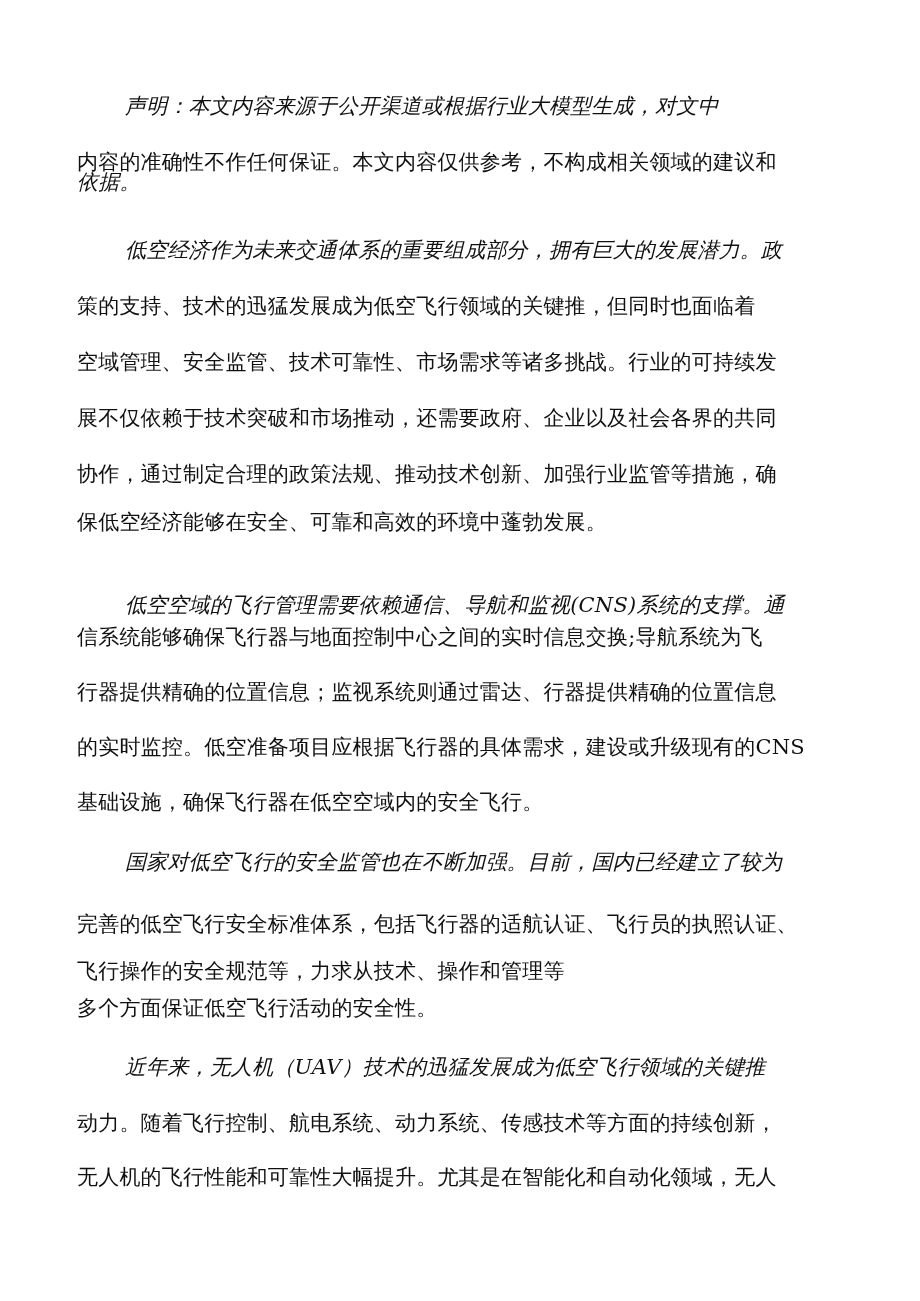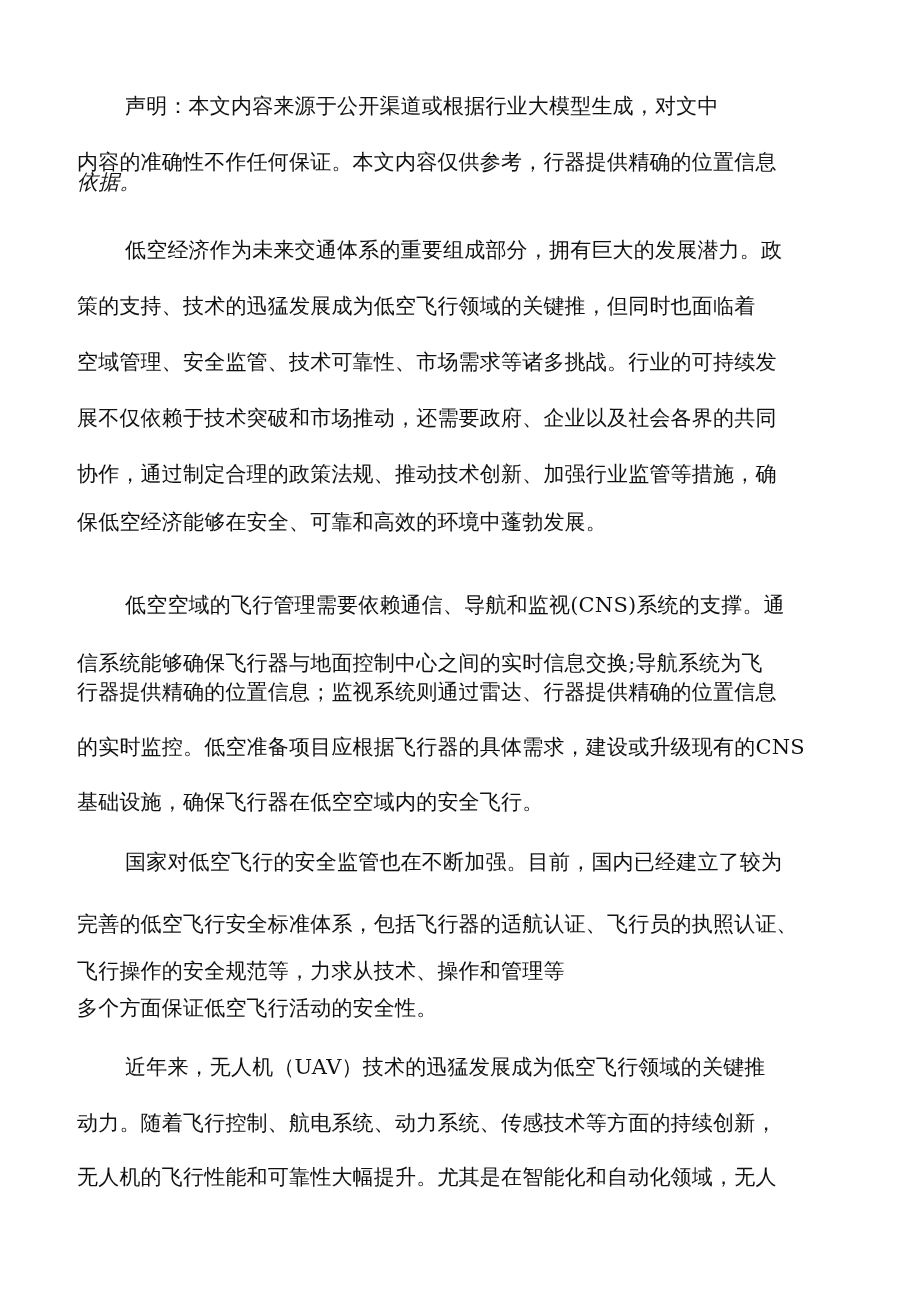--- a/index.html
+++ b/index.html
@@ -16,45 +16,45 @@
     color: #111111;
   }
   .line {
     position: absolute;
     left: 77px;
     font-size: 21px;
     line-height: 28px;
     white-space: nowrap;
     letter-spacing: 0.2px;
   }
-  .indent { left: 125px; }
+  .indent { left: 125px; font-style: italic; }
 </style>
 </head>
 <body>
 
 <div>
 
   <div>
     <div class="line indent" style="top:92px;">声明：本文内容来源于公开渠道或根据行业大模型生成，对文中</div>
-    <div class="line" style="top:148px;">内容的准确性不作任何保证。本文内容仅供参考，行器提供精确的位置信息</div>
+    <div class="line" style="top:148px;">内容的准确性不作任何保证。本文内容仅供参考，不构成相关领域的建议和</div>
     <div class="line" style="top:168px;font-style:italic;">依据。</div>
   </div>
 
   <div>
     <div class="line indent" style="top:236px;">低空经济作为未来交通体系的重要组成部分，拥有巨大的发展潜力。政</div>
     <div class="line" style="top:292px;">策的支持、技术的迅猛发展成为低空飞行领域的关键推，但同时也面临着</div>
     <div class="line" style="top:348px;">空域管理、安全监管、技术可靠性、市场需求等诸多挑战。行业的可持续发</div>
     <div class="line" style="top:404px;">展不仅依赖于技术突破和市场推动，还需要政府、企业以及社会各界的共同</div>
     <div class="line" style="top:460px;">协作，通过制定合理的政策法规、推动技术创新、加强行业监管等措施，确</div>
     <div class="line" style="top:508px;">保低空经济能够在安全、可靠和高效的环境中蓬勃发展。</div>
   </div>
 
   <div>
     <div class="line indent" style="top:568px;margin-top:23px;">低空空域的飞行管理需要依赖通信、导航和监视(CNS)系统的支撑。通</div>
-    <div class="line" style="top:649px;">信系统能够确保飞行器与地面控制中心之间的实时信息交换;导航系统为飞</div>
+    <div class="line" style="top:623px;">信系统能够确保飞行器与地面控制中心之间的实时信息交换;导航系统为飞</div>
     <div class="line" style="top:678px;">行器提供精确的位置信息；监视系统则通过雷达、行器提供精确的位置信息</div>
     <div class="line" style="top:733px;">的实时监控。低空准备项目应根据飞行器的具体需求，建设或升级现有的CNS</div>
     <div class="line" style="top:788px;">基础设施，确保飞行器在低空空域内的安全飞行。</div>
   </div>
 
   <div>
     <div class="line indent" style="top:848px;">国家对低空飞行的安全监管也在不断加强。目前，国内已经建立了较为</div>
     <div class="line" style="top:902px;margin-top:8px;">完善的低空飞行安全标准体系，包括飞行器的适航认证、飞行员的执照认证、</div>
     <div class="line" style="top:957px;">飞行操作的安全规范等，力求从技术、操作和管理等</div>
     <div class="line" style="top:994px;">多个方面保证低空飞行活动的安全性。</div>

